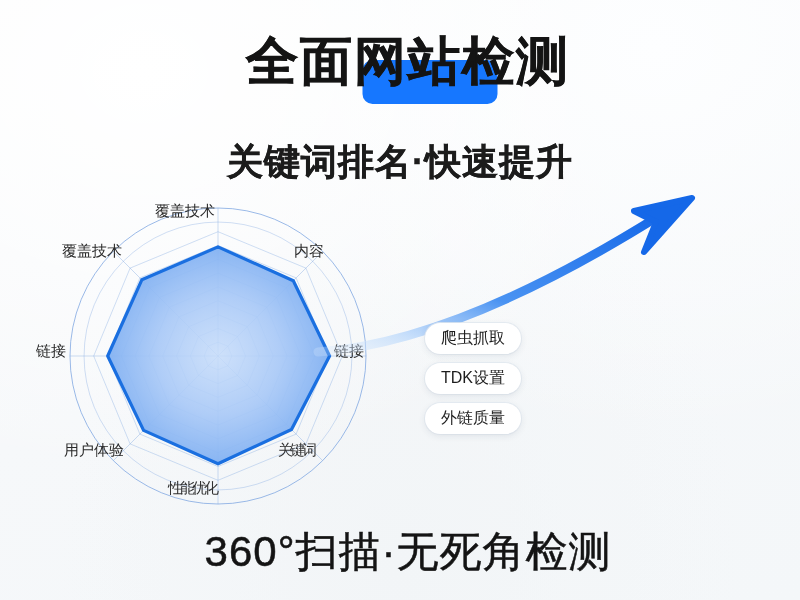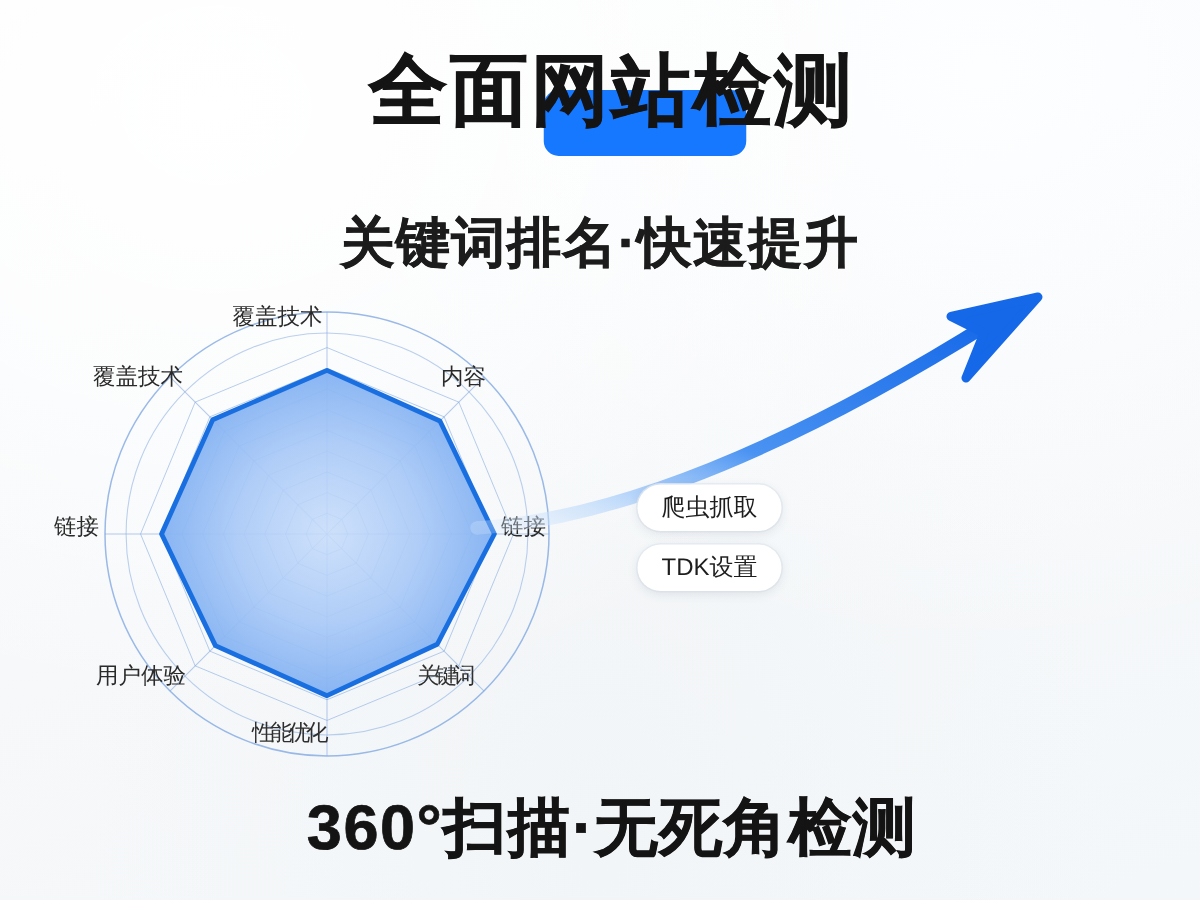--- a/index.html
+++ b/index.html
@@ -31,21 +31,21 @@
     -webkit-text-stroke:0.6px #141414;
   }
   .subtitle{
     position:absolute;left:0;right:0;top:118px;text-align:center;
     font-size:36px;font-weight:bold;color:#1c1c1c;letter-spacing:1px;margin-top:20px;
     -webkit-text-stroke:0.4px #1c1c1c;
   }
 
   .footline{
     position:absolute;left:0;right:0;top:524px;text-align:center;
-    font-size:42px;font-weight:bold;color:#141414;letter-spacing:1px;margin-left:16px;
+    font-size:42px;font-weight:normal;color:#141414;letter-spacing:1px;margin-left:16px;
     -webkit-text-stroke:0.5px #141414;
   }
 
   
   #radar-block{position:absolute;left:28px;top:196px;width:380px;height:320px;text-align:center;}
   #radar-svg{position:absolute;left:0;top:0;}
   .axis-label{
     position:absolute;font-size:15px;color:#2a2a2a;white-space:nowrap;
     font-weight:500;
   }
@@ -126,17 +126,18 @@
         <stop offset="45%" stop-color="#4a93f2"></stop>
         <stop offset="100%" stop-color="#1568e8"></stop>
       </linearGradient>
     </defs>
     <path d="M 18 172 C 110 166 225 120 362 34" fill="none" stroke="url(#arrGrad)" stroke-width="9" stroke-linecap="round"></path>
     <path d="M 392 18 L 334 31 L 356 42 L 344 72 Z" fill="#1568e8" stroke="#1568e8" stroke-width="6" stroke-linejoin="round"></path>
   </svg>
 
   <div class="pill small" style="left:425px;top:323px;">爬虫抓取</div>
   <div class="pill small" style="left:425px;top:363px;">TDK设置</div>
+  <div class="pill small" style="left:425px;top:403px;">外链质量</div>
 
 
   <div class="footline">360°扫描·无死角检测</div>
 
 </div>
 
 </body></html>

